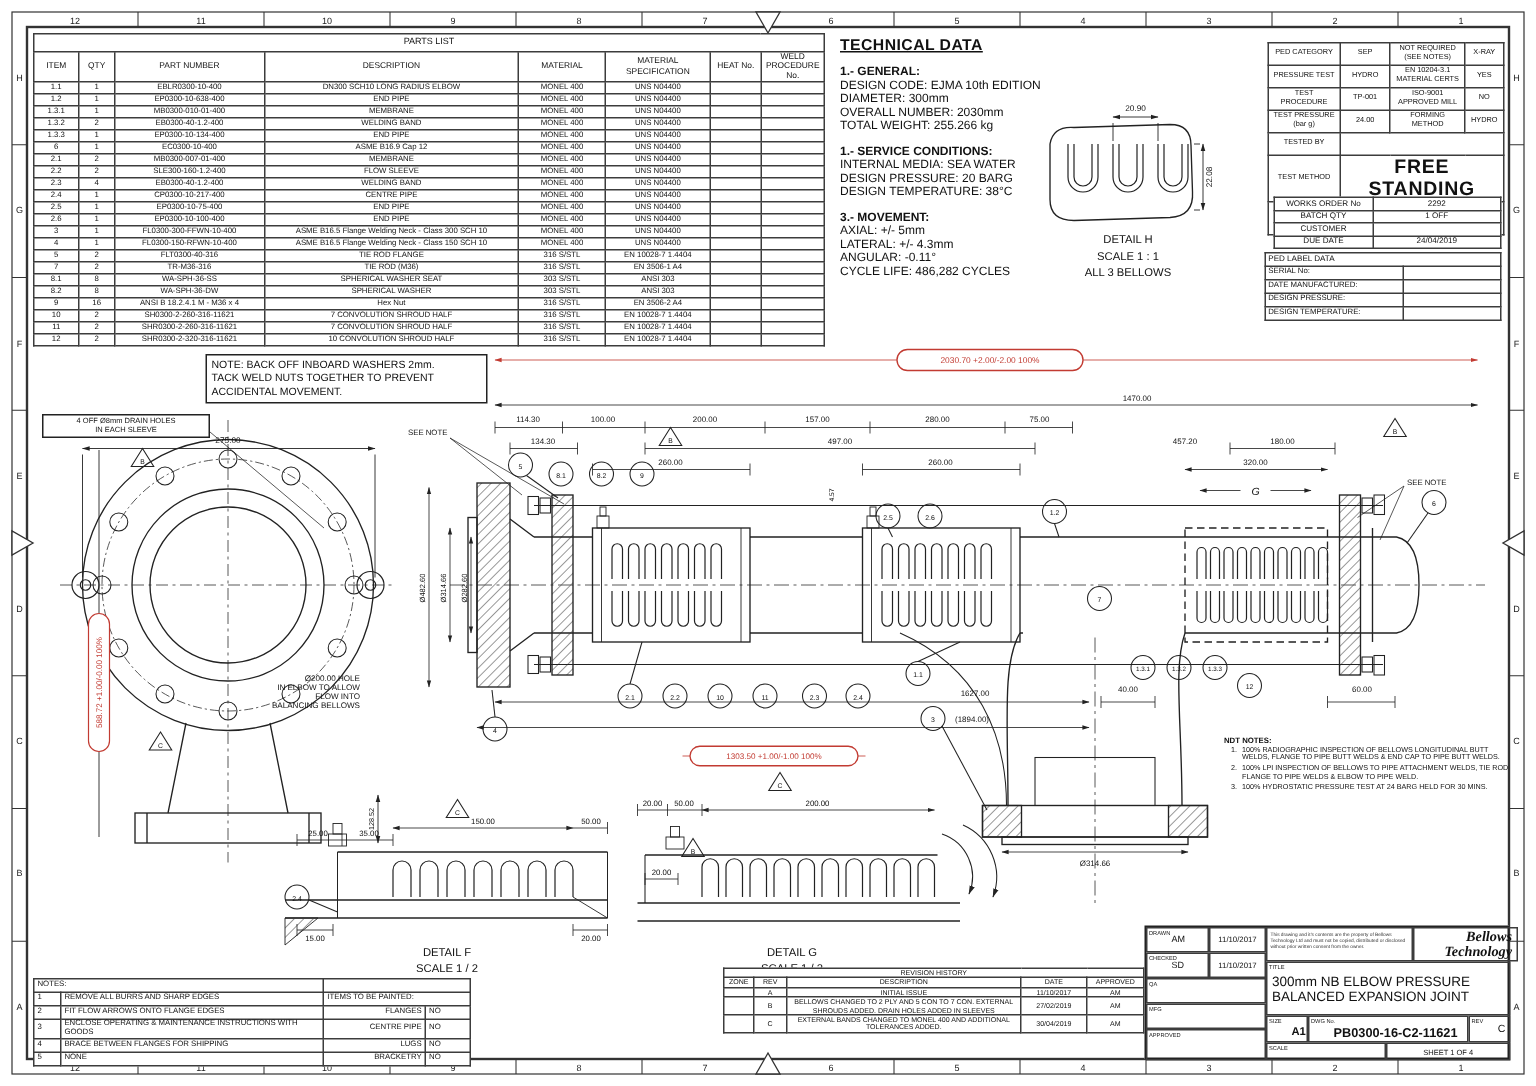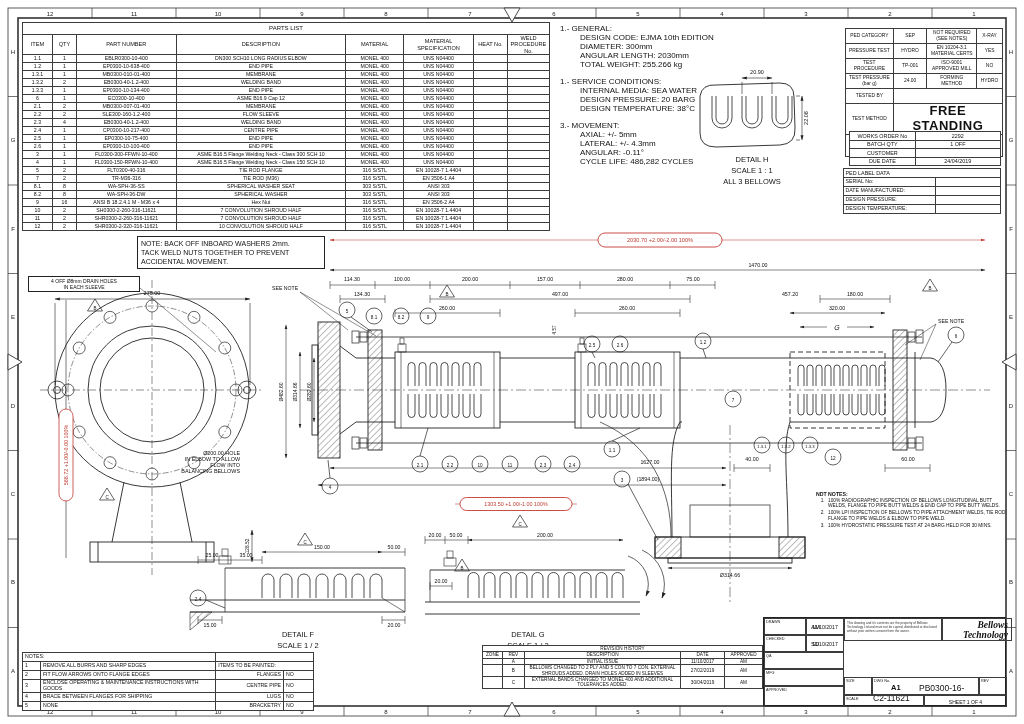--- a/index.html
+++ b/index.html
@@ -16,22 +16,22 @@
   
   #parts { left:22px; top:22px; width:528px; }
   #parts .tl { font-size:6px; border:0.8px solid #3c3c3c; }
   #parts th { font-size:5.6px; height:12px; }
   #parts td { height:8px; font-size:5.2px; }
 
   
   #tech { left:560px; top:24px; width:252px; font-size:8px; }
   #tech .t { font-size:10.5px; font-weight:bold; text-decoration:underline; margin-bottom:7px; letter-spacing:0.3px;}
   #tech .sec { margin-bottom:8px; }
-  #tech .h { font-weight:normal; }
-  #tech .ln { margin-left:20px; }
+  #tech .h { font-weight:bold; }
+  #tech .ln { margin-left:0; }
 
   
   #qa   { left:845px; top:28px;  width:158px; }
   #qa td { height:15px; font-size:4.9px; }
   #qa .big { font-size:13px; font-weight:bold; letter-spacing:0.5px; }
   #works { left:849px; top:131px; width:152px; }
   #works td { height:8.5px; font-size:5.4px; }
   #ped { left:843px; top:168px; width:158px; }
   #ped td { height:9px; font-size:5.2px; text-align:left; }
   #ped .hd { font-size:5.4px; }
@@ -51,26 +51,26 @@
   #notes { left:22px; top:652px; width:292px; }
   #notes td { height:9px; font-size:5.2px; text-align:left; padding:0 2px;}
   #notes .r { text-align:right; }
   #rev { left:482px; top:645px; width:281px; }
   #rev td, #rev th { font-size:4.7px; }
 
   
   #tb { left:763px; top:617px; width:243px; height:89px; border:1.4px solid #222; background:#fff; font-size:5px;}
   #tb .cell { position:absolute; border:0.7px solid #3c3c3c; }
   #tb .lbl { font-size:3.8px; color:#222; display:block; padding:0.5px 1px 0; text-align:left;}
-  #tb .v { font-size:6px; padding-left:2px;margin-left:44px; }
+  #tb .v { font-size:6px; padding-left:16px; }
   .company { font-family:"Liberation Serif", serif; font-weight:bold; font-style:italic;
              font-size:9.5px; line-height:1.05; text-align:right; padding:2px 3px 0 0;}
   .prop { font-size:3.2px; color:#333; padding:2px 2px; line-height:1.25; }
   #tb .title-txt { font-size:9px; line-height:1.2; padding:2px 0 0 3px; }
-  #tb .dwg { font-size:8.5px; font-weight:normal; }
+  #tb .dwg { font-size:8.5px; font-weight:bold; }
 </style>
 </head>
 <body>
 
 <div id="sheet">
 
 <svg class="abs" style="left:0;top:0" width="1024" height="724" viewBox="0 0 1024 724">
   <defs>
     <pattern id="h45" width="4.5" height="4.5" patternUnits="userSpaceOnUse" patternTransform="rotate(45)">
       <line x1="0" y1="0" x2="0" y2="4.5" stroke="#555" stroke-width="0.8"></line>
@@ -806,25 +806,26 @@
           <td>10 CONVOLUTION SHROUD HALF</td>
           <td>316 S/STL</td>
           <td>EN 10028-7 1.4404</td>
           <td></td>
           <td></td>
         </tr>
       </tbody>
 </table>
 
 <div id="tech" class="abs">
+  <div class="t">TECHNICAL DATA</div>
   <div class="sec">
     <div class="h">1.- GENERAL:</div>
     <div class="ln">DESIGN CODE:  EJMA 10th EDITION</div>
     <div class="ln">DIAMETER:  300mm</div>
-    <div class="ln">ANGULAR LENGTH: 2030mm</div>
+    <div class="ln">OVERALL NUMBER: 2030mm</div>
     <div class="ln">TOTAL WEIGHT: 255.266 kg</div>
   </div>
   <div class="sec">
     <div class="h">1.- SERVICE CONDITIONS:</div>
     <div class="ln">INTERNAL MEDIA: SEA WATER</div>
     <div class="ln">DESIGN PRESSURE: 20 BARG</div>
     <div class="ln">DESIGN TEMPERATURE: 38°C</div>
   </div>
   <div class="sec">
     <div class="h">3.- MOVEMENT:</div>
@@ -1069,20 +1070,24 @@
   </div>
 
   <div class="cell" style="left:80px;top:0;width:98px;height:23px">
     <div class="prop">This drawing and it's contents are the property of Bellows Technology Ltd and must not be copied, distributed or disclosed without prior written consent from the owner.</div>
   </div>
   <div class="cell company" style="left:178px;top:0;width:70px;height:23px">
     <div>Bellows</div>
     <div>Technology</div>
   </div>
 
+  <div class="cell" style="left:80px;top:23px;width:163px;height:36px">
+    <span class="lbl">TITLE</span>
+    <div class="title-txt">300mm NB ELBOW PRESSURE BALANCED EXPANSION JOINT</div>
+  </div>
 
   <div class="cell" style="left:80px;top:59px;width:28px;height:18px">
     <span class="lbl">SIZE</span>
     <span class="v" style="font-size:7.5px;font-weight:bold">A1</span>
   </div>
   <div class="cell" style="left:108px;top:59px;width:107px;height:18px">
     <span class="lbl">DWG No.</span>
     <span class="v dwg">PB0300-16-C2-11621</span>
   </div>
   <div class="cell" style="left:215px;top:59px;width:28px;height:18px">

